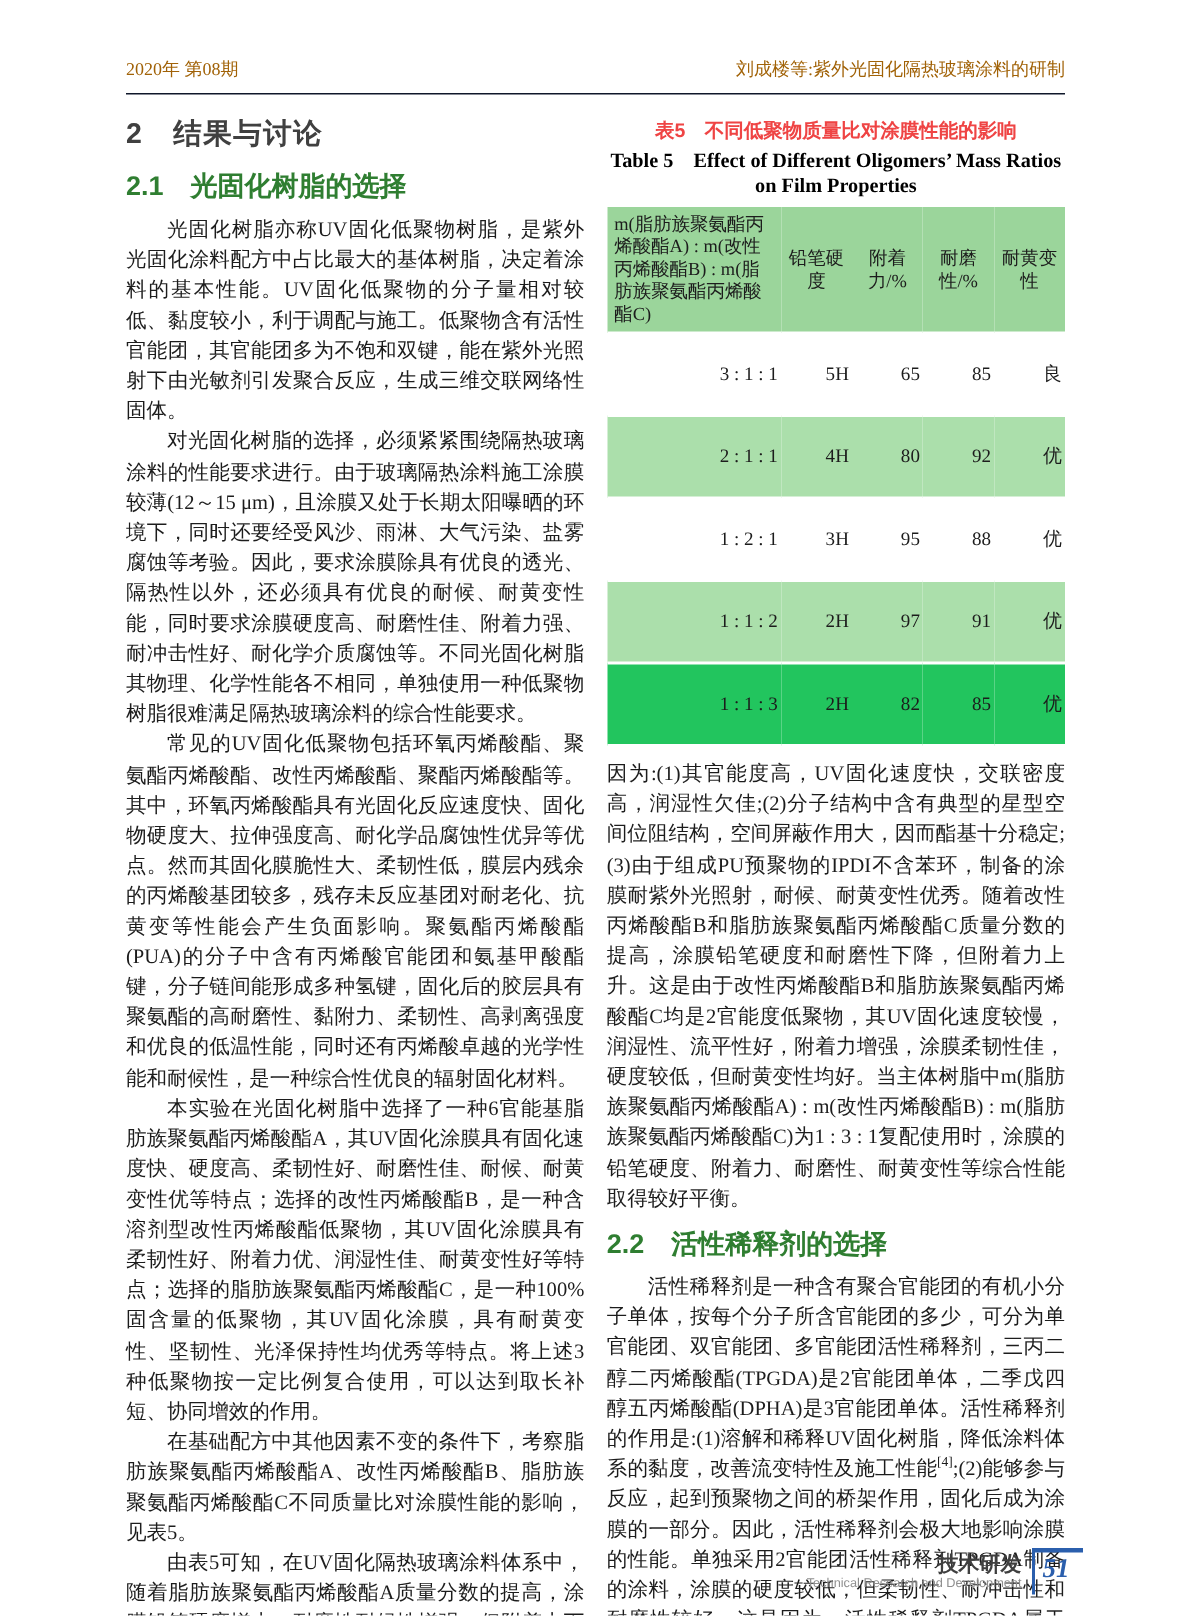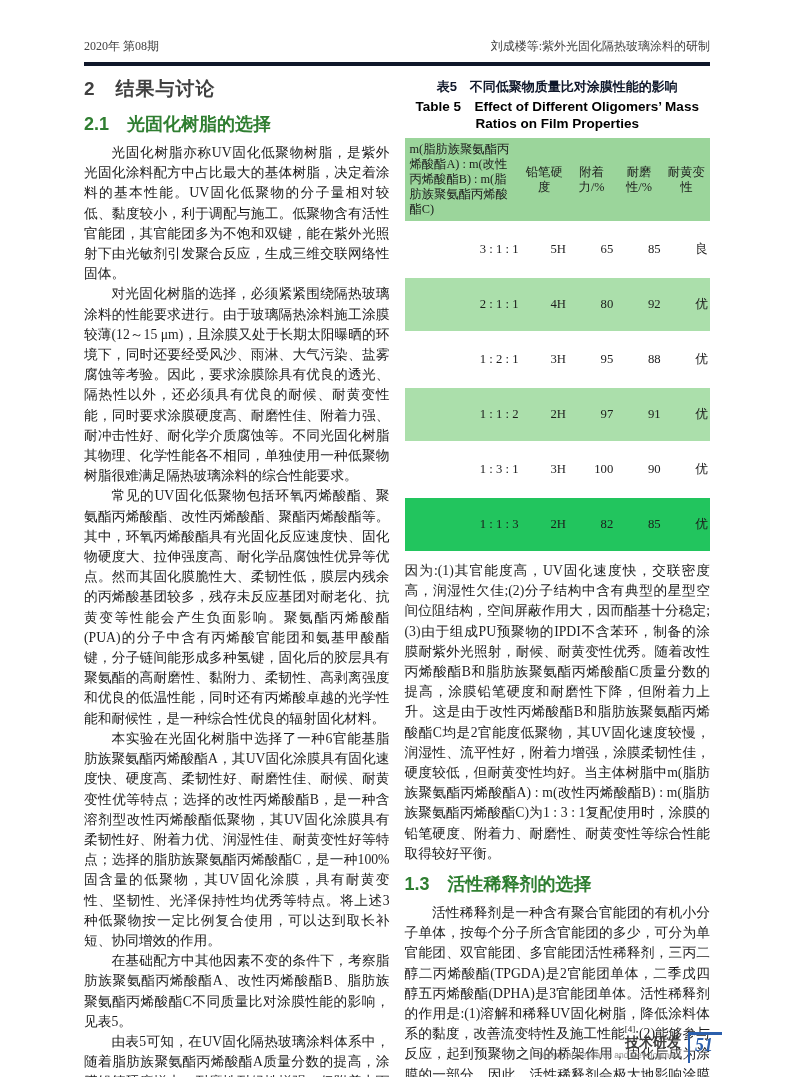--- a/index.html
+++ b/index.html
@@ -9,23 +9,23 @@
     width:794px;height:1077px;
     background:#ffffff;
     overflow:hidden;
     font-family:"Liberation Serif","DejaVu Serif",serif;
     color:#1c1c1c;
   }
   
   .pg-header{
     position:absolute;top:38px;left:84px;right:84px;
     display:flex;justify-content:space-between;align-items:flex-end;
-    font-size:12px;color:#404040;
+    font-size:12px;color:#a16207;
     padding-bottom:7px;
-    border-bottom:4px solid #0f172a;
+    border-bottom:1px solid #0f172a;
   }
   
   .main{
     position:absolute;top:72px;left:84px;right:84px;
     display:flex;gap:15px;
   }
   .col{flex:1 1 0;min-width:0;}
   h1.sec{
     margin:4px 0 10px 0;
     font-family:"Liberation Sans","DejaVu Sans",sans-serif;
@@ -40,25 +40,25 @@
     margin:0;
     font-size:13.7px;line-height:20.2px;
     text-align:justify;
   }
   p.indent{text-indent:2em;}
   sup.ref{font-size:9px;line-height:0;}
   
   .tbl-cap-zh{
     margin:6px 0 2px 0;text-align:center;
     font-family:"Liberation Sans","DejaVu Sans",sans-serif;
-    font-size:13px;font-weight:bold;color:#0f172a;
+    font-size:13px;font-weight:bold;color:#ef4444;
   }
   .tbl-cap-en{
     margin:0 0 6px 0;text-align:center;
-    font-family:Liberation Sans, sans-serif;
+    font-family:Liberation Serif, serif;
     font-size:13.5px;font-weight:bold;color:#000;line-height:17px;
   }
   table.tbl5{
     width:100%;border-collapse:collapse;table-layout:fixed;
     font-size:12.7px;
   }
   table.tbl5 th{
     font-weight:normal;font-size:12.3px;
     padding:4px 2px;vertical-align:middle;text-align:center;line-height:15px;margin-top:39px;
   }
@@ -155,40 +155,33 @@
             <td>88</td>
             <td>优</td>
           </tr>
           <tr style="background:#abdfab;">
             <td>1 : 1 : 2</td>
             <td>2H</td>
             <td>97</td>
             <td>91</td>
             <td>优</td>
           </tr>
-          <tr>
-            <td>1 : 3 : 1</td>
-            <td>3H</td>
-            <td>100</td>
-            <td>90</td>
-            <td>优</td>
-          </tr>
           <tr style="background:#22c55e;">
             <td>1 : 1 : 3</td>
             <td>2H</td>
             <td>82</td>
             <td>85</td>
             <td>优</td>
           </tr>
         </tbody>
       </table>
 
       <p class="body-p" style="margin-top:8px;">因为:(1)其官能度高，UV固化速度快，交联密度高，润湿性欠佳;(2)分子结构中含有典型的星型空间位阻结构，空间屏蔽作用大，因而酯基十分稳定;(3)由于组成PU预聚物的IPDI不含苯环，制备的涂膜耐紫外光照射，耐候、耐黄变性优秀。随着改性丙烯酸酯B和脂肪族聚氨酯丙烯酸酯C质量分数的提高，涂膜铅笔硬度和耐磨性下降，但附着力上升。这是由于改性丙烯酸酯B和脂肪族聚氨酯丙烯酸酯C均是2官能度低聚物，其UV固化速度较慢，润湿性、流平性好，附着力增强，涂膜柔韧性佳，硬度较低，但耐黄变性均好。当主体树脂中m(脂肪族聚氨酯丙烯酸酯A) : m(改性丙烯酸酯B) : m(脂肪族聚氨酯丙烯酸酯C)为1 : 3 : 1复配使用时，涂膜的铅笔硬度、附着力、耐磨性、耐黄变性等综合性能取得较好平衡。</p>
 
-      <h2 class="sec" style="margin-top:8px;">1.3　活性稀释剂的选择</h2>
+      <h2 class="sec" style="margin-top:8px;">2.2　活性稀释剂的选择</h2>
 
       <p class="body-p indent"><span>活性稀释剂是一种含有聚合官能团的有机小分子单体，按每个分子所含官能团的多少，可分为单官能团、双官能团、多官能团活性稀释剂，三丙二醇二丙烯酸酯(TPGDA)是2官能团单体，二季戊四醇五丙烯酸酯(DPHA)是3官能团单体。活性稀释剂的作用是:(1)溶解和稀释UV固化树脂，降低涂料体系的黏度，改善流变特性及施工性能</span><sup class="ref">[4]</sup><span>;(2)能够参与反应，起到预聚物之间的桥架作用，固化后成为涂膜的一部分。因此，活性稀释剂会极大地影响涂膜的性能。单独采用2官能团活性稀释剂TPGDA制备的涂料，涂膜的硬度较低，但柔韧性、耐冲击性和耐磨性较好。这是因为，活性稀释剂TPGDA属于低反应活性单体，固化速度较慢，对基材润湿性较好，活性单体交联完全，涂膜中无残留单体，交联密度适宜，致使涂膜硬度较低，但附着力、柔韧性和耐磨性较好。当单独采用3官能团活性稀释剂DPHA时，由于双键密度较大，涂膜硬度较高，固化收缩率较大，耐磨性反而较差。这是因为，3官能团活性稀释剂属于高反应活性单体，其与树脂交联固</span></p>
 
     </div>
   </div>
 
   <div class="pg-footer">
     <div class="foot-txt">
       <div class="foot-zh">技术研发</div>
       <div class="foot-en">Technical Research and Development</div>

